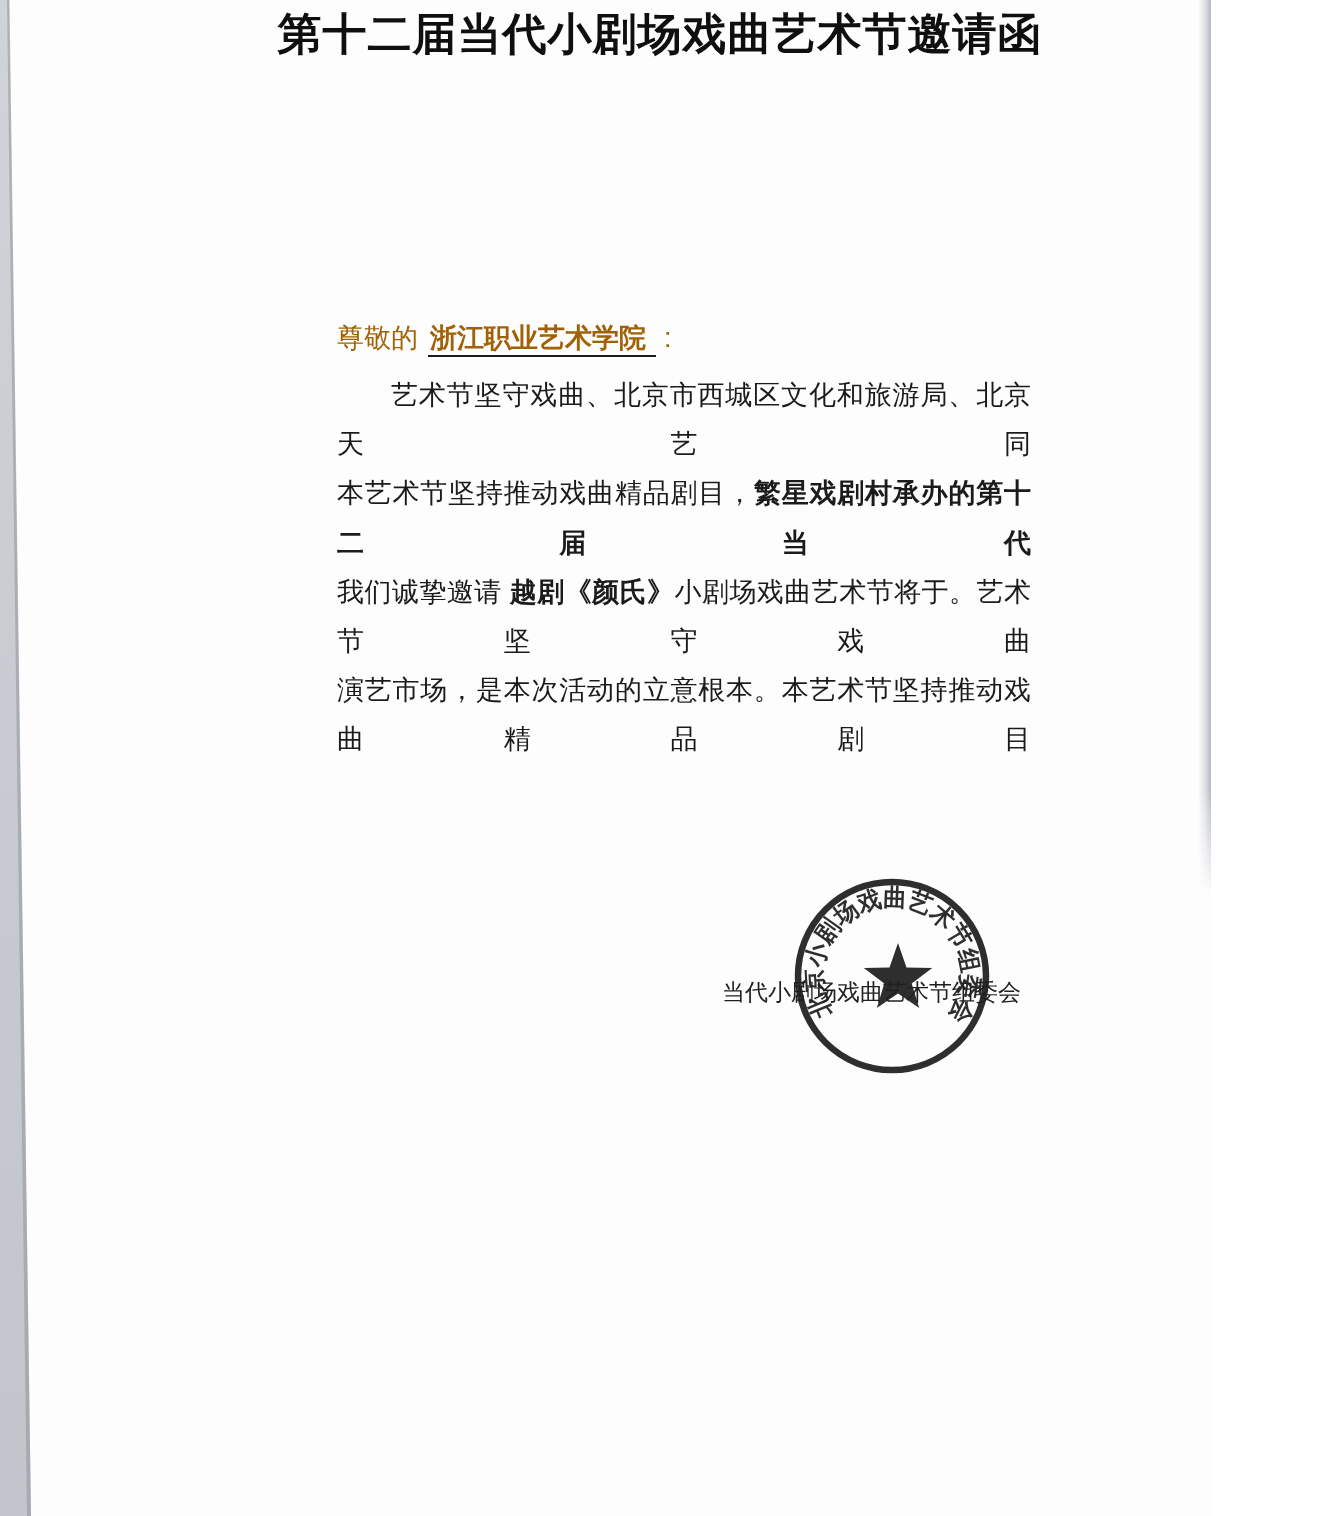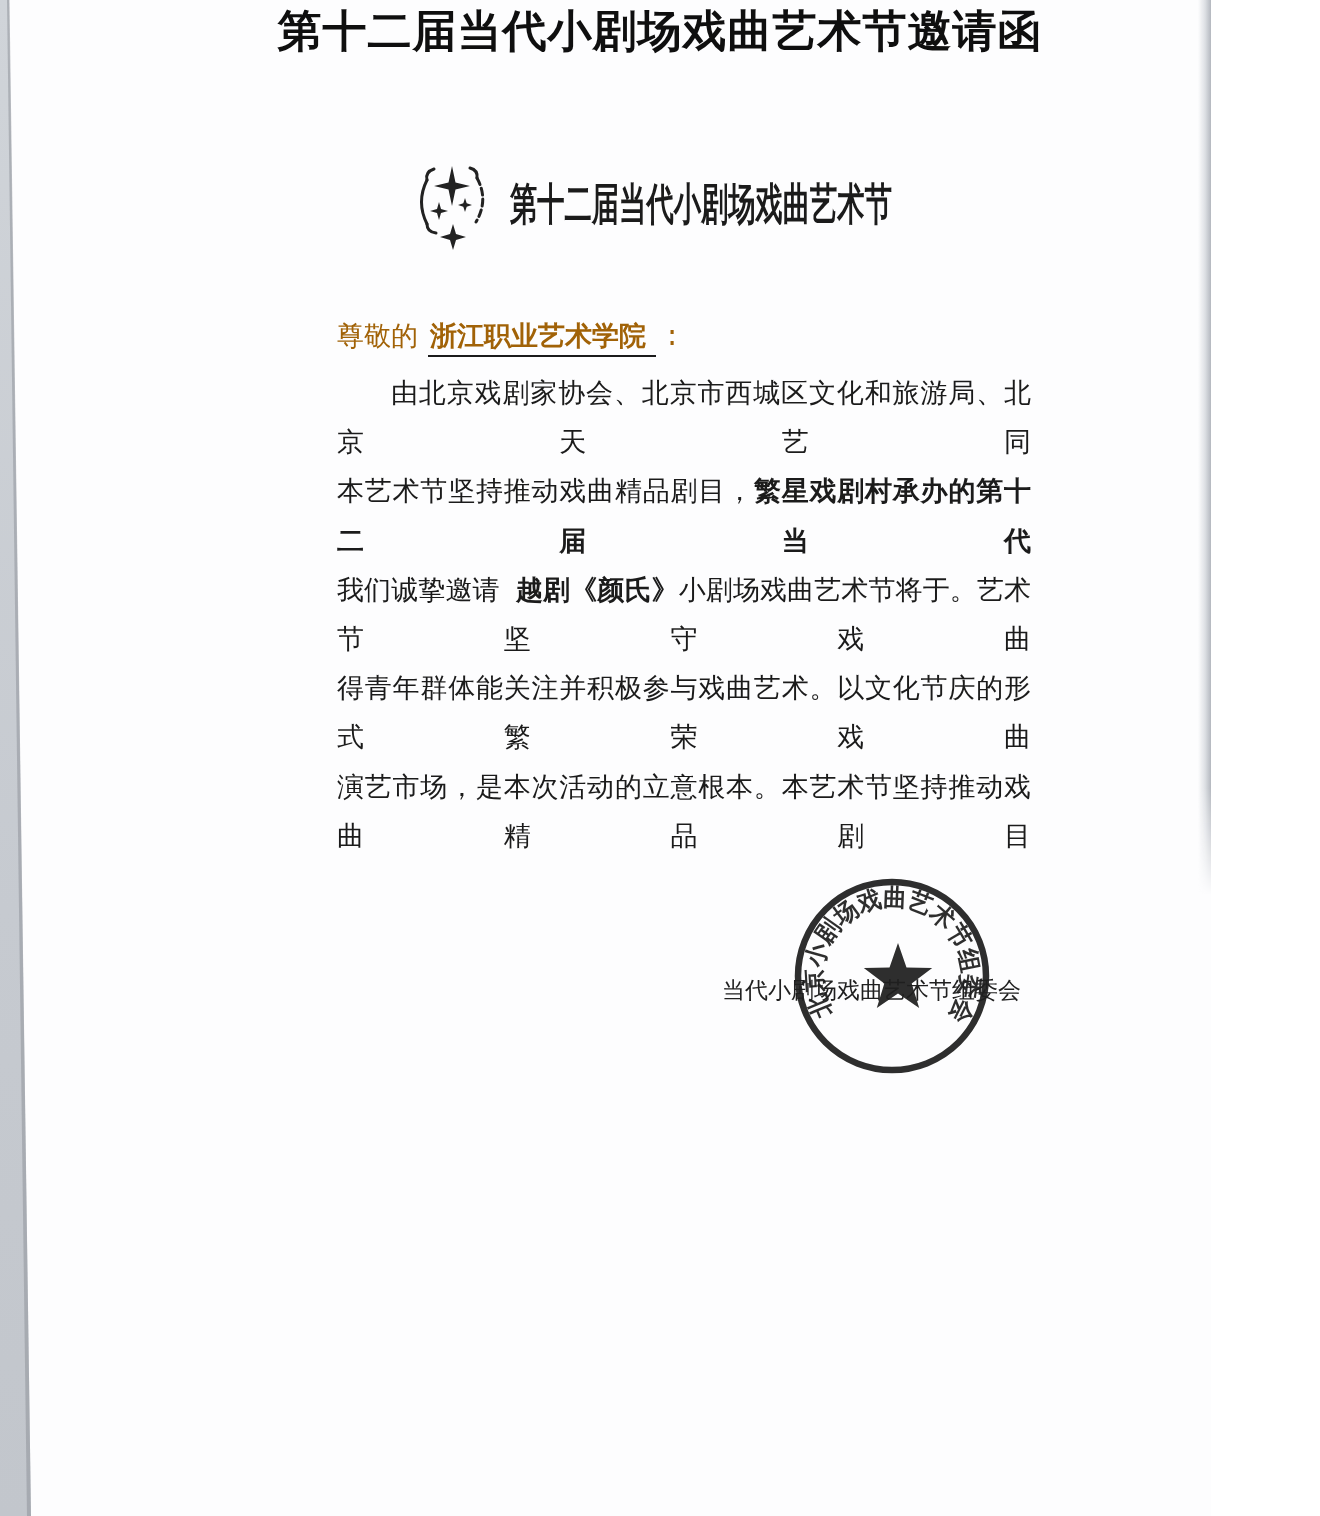--- a/index.html
+++ b/index.html
@@ -1,21 +1,21 @@
 <!DOCTYPE html>
 <html><head>
 <meta charset="utf-8">
 <style>
   html,body{margin:0;padding:0;background:#ffffff;}
   .screen{
     position:relative;
     width:1211px;height:1516px;
     background:#fdfdfe;
     overflow:hidden;
-    font-family:Liberation Mono, monospace;
+    font-family:Liberation Sans, sans-serif;
     color:#1c1c1c;
   }
   
   .edge-left{
     position:absolute;left:0;top:0;width:36px;height:100%;
     background:linear-gradient(180deg,#d0d4d9 0%,#c6cad0 60%,#c2c6cc 100%);
     clip-path:polygon(0 0, 9px 0, 31px 100%, 0 100%);
   }
   .edge-left-line{
     position:absolute;left:0;top:0;width:36px;height:100%;
@@ -80,48 +80,29 @@
     z-index:2;opacity:.93;
   }
 </style>
 </head>
 <body>
 
 <div class="screen">
 
   <h1 class="doc-title">第十二届当代小剧场戏曲艺术节邀请函</h1>
 
-  <div class="logo-row">
-    <svg class="logo-mark" width="82" height="92" viewBox="0 0 82 92" aria-hidden="true">
-      <g fill="none" stroke="#222" stroke-width="3" stroke-linecap="round">
-        <path d="M15 22 Q4 44 15 66"></path>
-        <path d="M15 22 q-2 -8 7 -11"></path>
-        <path d="M15 66 q0 8 9 9"></path>
-        <path d="M65 20 Q77 42 64 64" stroke-dasharray="7 4"></path>
-        <path d="M65 20 q1 -8 -7 -10"></path>
-      </g>
-      <g fill="#222">
-        <polygon points="40,8 43.5,24.5 58,28 43.5,31.5 40,48 36.5,31.5 22,28 36.5,24.5"></polygon>
-        <polygon points="27,44 29,51 36,53 29,55 27,62 25,55 18,53 25,51"></polygon>
-        <polygon points="53,40 54.7,45.3 60,47 54.7,48.7 53,54 51.3,48.7 46,47 51.3,45.3"></polygon>
-        <polygon points="41,66 44,76 54,79 44,82 41,92 38,82 28,79 38,76"></polygon>
-      </g>
-    </svg>
-    <div class="logo-text">第十二届当代小剧场戏曲艺术节</div>
-  </div>
 
   <div class="salutation">
     <span>尊敬的</span><span class="recipient">浙江职业艺术学院</span><span class="colon">:</span>
   </div>
 
   <div class="letter-body">
-      <div class="line indent"><span>由北京戏剧家协会、北京市西城区文化和旅游局、北京天艺同</span></div>
+      <div class="line indent"><span>艺术节坚守戏曲、北京市西城区文化和旅游局、北京天艺同</span></div>
       <div class="line"><span>本艺术节坚持推动戏曲精品剧目，</span><span class="b">繁星戏剧村承办的第十二届当代</span></div>
       <div class="line"><span>我们诚挚邀请 </span><span class="b">越剧《颜氏》</span><span>小剧场戏曲艺术节将于。艺术节坚守戏曲</span></div>
-      <div class="line"><span>得青年群体能关注并积极参与戏曲艺术。以文化节庆的形式繁荣戏曲</span></div>
       <div class="line"><span>演艺市场，是本次活动的立意根本。本艺术节坚持推动戏曲精品剧目</span></div>
     </div>
 
   <div class="signature">当代小剧场戏曲艺术节组委会</div>
 
   <svg class="stamp" viewBox="0 0 200 200">
     <defs>
       <path id="sealArc" d="M 40.6 137.1 A 70 70 0 1 1 152.0 146.8" fill="none"></path>
     </defs>
     <circle cx="100" cy="100" r="94" fill="none" stroke-width="6.5" stroke="#1f1f1f"></circle>

